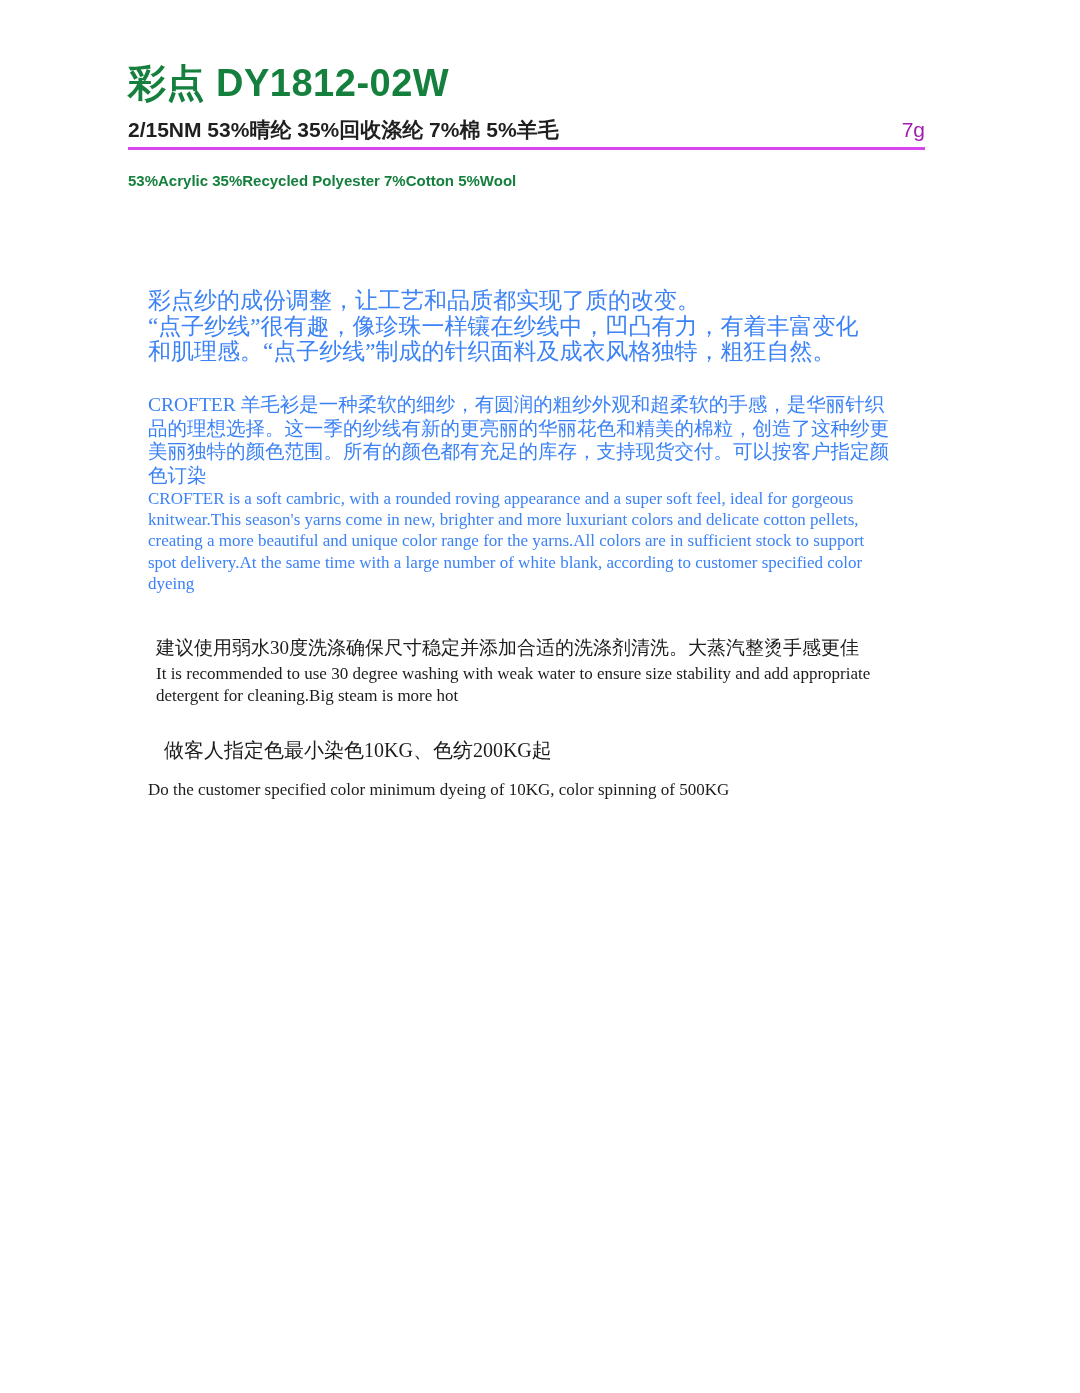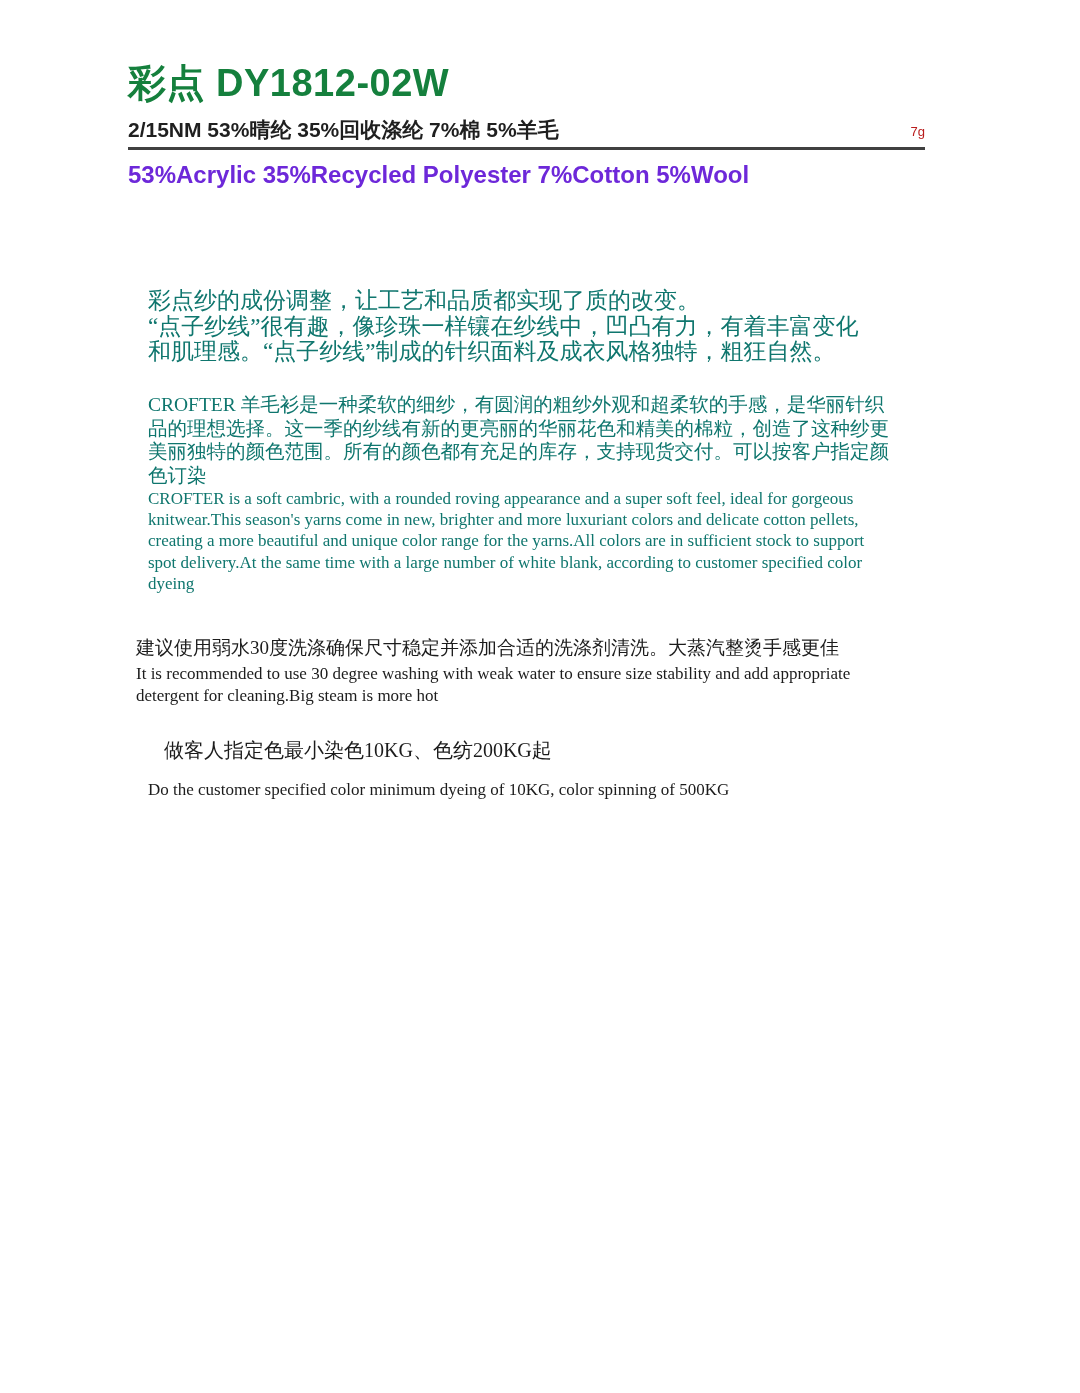--- a/index.html
+++ b/index.html
@@ -28,55 +28,55 @@
     font-family: "Liberation Sans", "DejaVu Sans", sans-serif;
     font-weight: 800;
     font-size: 38px;
     line-height: 42px;
     color: #15803d;
     letter-spacing: 0.5px;
   }
   .spec-row {
     display: flex;
     justify-content: space-between;
-    align-items: flex-end;
+    align-items: center;
     margin-top: 14px;
     padding-bottom: 5px;
-    border-bottom: 3px solid #404040;
+    border-bottom: 3px solid #d946ef;
   }
   .spec-cn {
     font-family: "Liberation Sans", "DejaVu Sans", sans-serif;
     font-weight: 700;
     font-size: 21px;
     line-height: 24px;
     color: #1f1f1f;
   }
   .weight {
     font-family: "Liberation Sans", "DejaVu Sans", sans-serif;
     font-weight: 400;
-    font-size: 13px;
+    font-size: 21px;
     line-height: 20px;
-    color: #b91c1c;
+    color: #a21caf;
   }
   .spec-en {
-    margin-top: 13px;
+    margin-top: 19px;
     font-family: "Liberation Sans", "DejaVu Sans", sans-serif;
     font-weight: 700;
-    font-size: 24px;
+    font-size: 15px;
     line-height: 24px;
-    color: #6d28d9;
+    color: #15803d;
   }
 
   
   .para {
     position: absolute;
     left: 148px;
     margin: 0;
     white-space: pre;           
-    color: #0f766e;
+    color: #3b82f6;
   }
   .serif-cn {
     font-family: "Liberation Serif", "DejaVu Serif", serif;
   }
   .serif-en {
     font-family: "Liberation Serif", "DejaVu Serif", serif;
   }
 
   .intro-cn {
     top: 288px;
@@ -88,21 +88,21 @@
     font-size: 19.5px;
     line-height: 23.5px;
   }
   .crofter-en {
     top: 488px;
     font-size: 17px;
     line-height: 21.2px;
   }
   .washing-block {
     position: absolute;
-    left: 136px;
+    left: 156px;
     top: 636px;
   }
   .washing-cn {
     margin: 0;
     white-space: pre;
     font-size: 19px;
     line-height: 24px;
   }
   .washing-en {
     margin: 3px 0 0 0;

